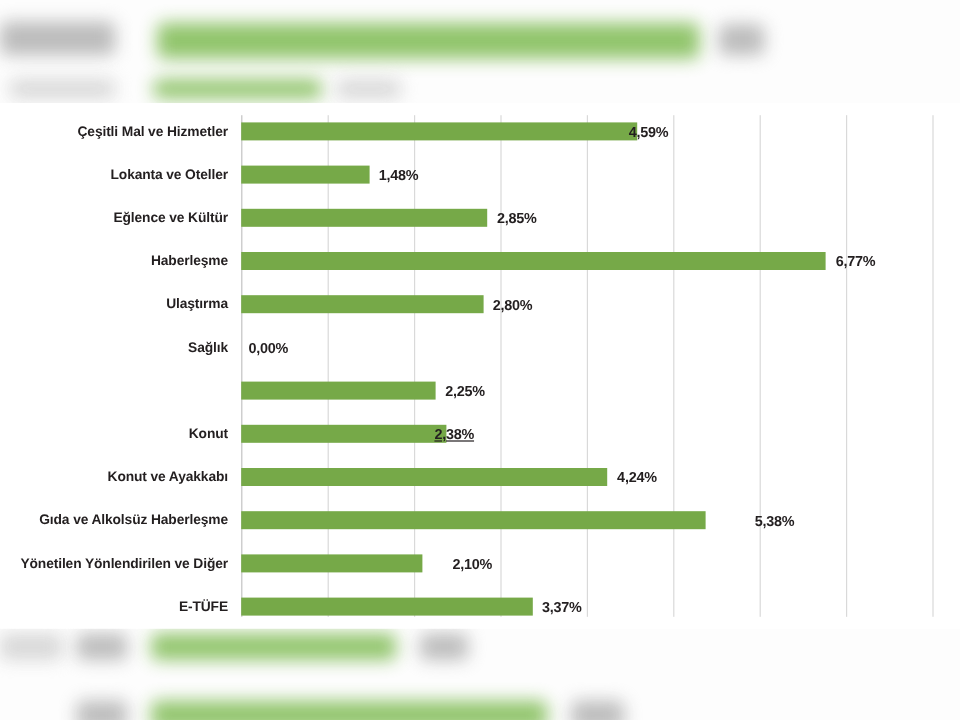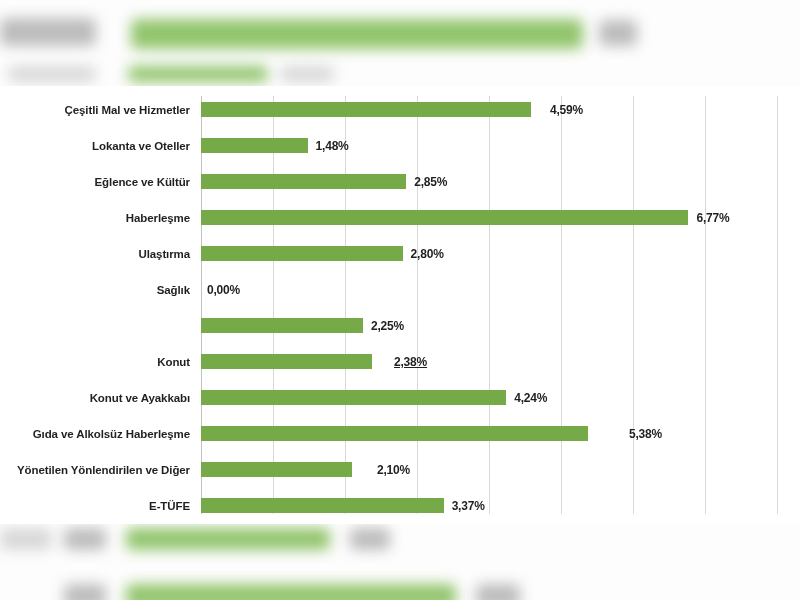--- a/index.html
+++ b/index.html
@@ -145,21 +145,21 @@
         <div class="gridline" style="left: 432px;"></div>
         <div class="gridline" style="left: 504px;"></div>
         <div class="gridline" style="left: 576px;"></div>
       </div>
     <div id="rows">
         <div class="row" style="top: 6px;">
           <div class="cat-label">Çeşitli Mal ve Hizmetler</div>
           <div class="bar-wrap" style="width: 330.48px;">
             <div class="bar" style="width: 330.48px; background: rgb(118, 169, 72);"></div>
           </div>
-          <div class="val-label" style="left: 550px;">4,59%</div>
+          <div class="val-label" style="left: 524px;">4,59%</div>
         </div>
         <div class="row" style="top: 42px;">
           <div class="cat-label">Lokanta ve Oteller</div>
           <div class="bar-wrap" style="width: 106.56px;">
             <div class="bar" style="width: 106.56px; background: rgb(118, 169, 72);"></div>
           </div>
           <div class="val-label" style="left: 315.56px;">1,48%</div>
         </div>
         <div class="row" style="top: 78px;">
           <div class="cat-label">Eğlence ve Kültür</div>
@@ -190,21 +190,21 @@
           <div class="bar-wrap" style="width: 162px;">
             <div class="bar" style="width: 162px; background: rgb(118, 169, 72);"></div>
           </div>
           <div class="val-label" style="left: 371px;">2,25%</div>
         </div>
         <div class="row" style="top: 258px;">
           <div class="cat-label">Konut</div>
           <div class="bar-wrap" style="width: 171.36px;">
             <div class="bar" style="width: 171.36px; background: rgb(118, 169, 72);"></div>
           </div>
-          <div class="val-label" style="left: 394px; text-decoration: underline;">2,38%</div>
+          <div class="val-label" style="left: 362px; text-decoration: underline;">2,38%</div>
         </div>
         <div class="row" style="top: 294px;">
           <div class="cat-label">Konut ve Ayakkabı</div>
           <div class="bar-wrap" style="width: 305.28px;">
             <div class="bar" style="width: 305.28px; background: rgb(118, 169, 72);"></div>
           </div>
           <div class="val-label" style="left: 514.28px; text-align: center;">4,24%</div>
         </div>
         <div class="row" style="top: 330px;">
           <div class="cat-label">Gıda ve Alkolsüz Haberleşme</div>

